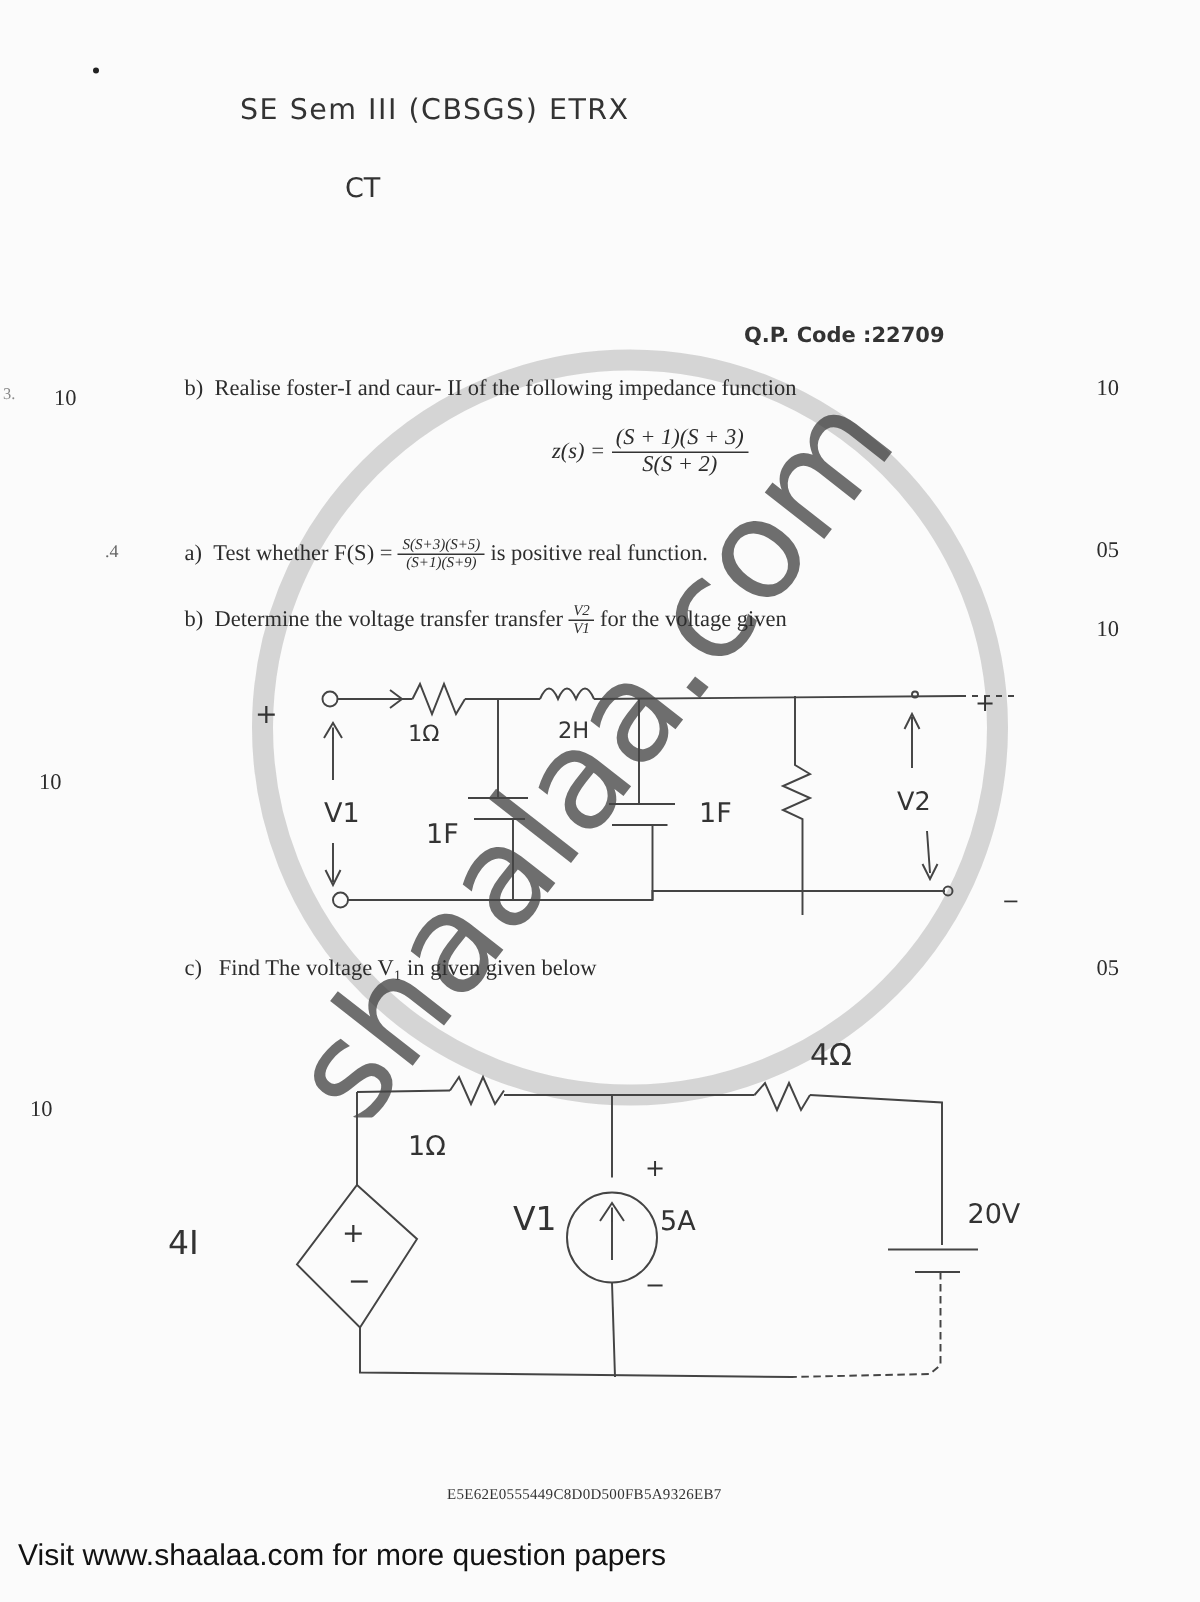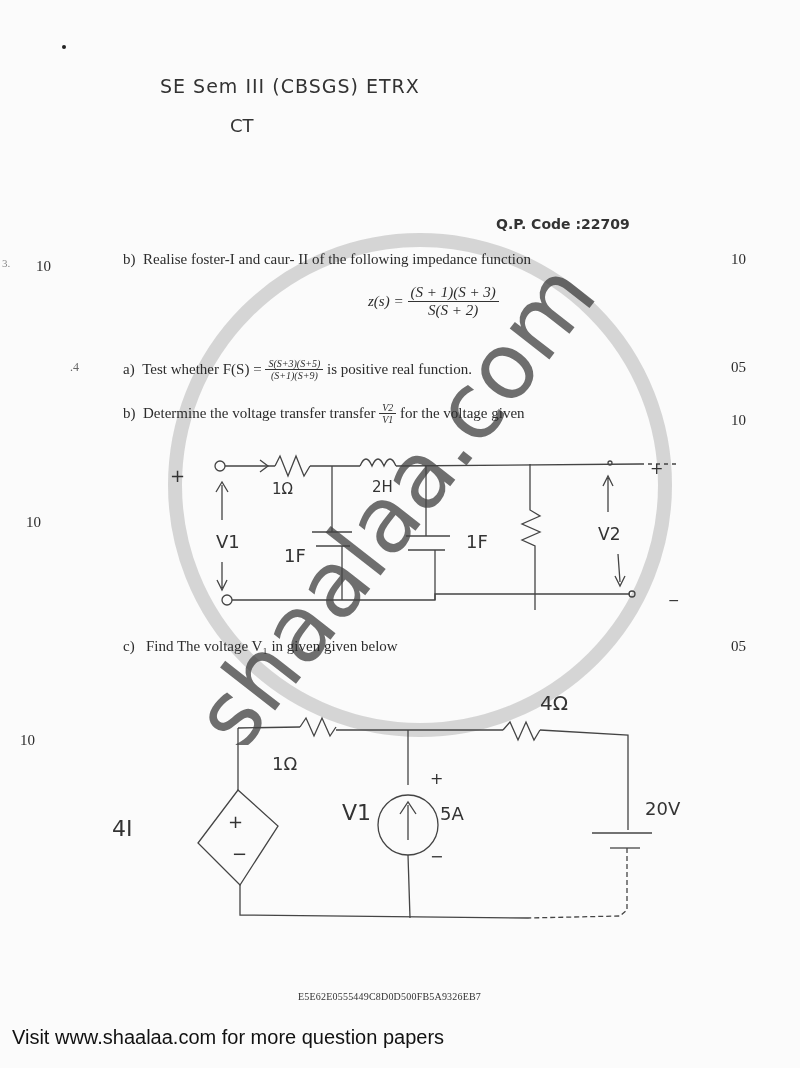--- a/index.html
+++ b/index.html
@@ -18,21 +18,21 @@
   svg text { font-family:"DejaVu Sans", sans-serif; fill:#333; }
 </style>
 </head>
 <body>
 
 <svg class="abs" style="left:150px;top:225px;" width="540" height="520">
   <circle cx="270" cy="260" r="245" fill="none" stroke="#c8c8c8" stroke-width="14" opacity="0.75"></circle>
   <text x="270" y="300" font-size="92" fill="#cfcfcf" opacity="0.7" text-anchor="middle" transform="rotate(-52 270 300)">shaalaa.com</text>
 </svg>
 
-<div class="abs hand" style="left:160px;top:75px;font-size:19px;letter-spacing:1px;">SE   Sem III  (CBSGS)   ETRX</div>
+<div class="abs hand" style="left:160px;top:62px;font-size:19px;letter-spacing:1px;">SE   Sem III  (CBSGS)   ETRX</div>
 <div class="abs hand" style="left:230px;top:115px;font-size:18px;">CT</div>
 <div class="abs" style="left:62px;top:45px;width:4px;height:4px;border-radius:2px;background:#222;"></div>
 
 <div class="abs qpcode" style="left:496px;top:216px;">Q.P. Code :22709</div>
 
 <div class="abs qtext" style="left:2px;top:257px;font-size:11px;color:#888;">3.</div>
 <div class="abs qtext" style="left:36px;top:258px;">10</div>
 <div class="abs qtext" style="left:70px;top:360px;font-size:12px;color:#666;">.4</div>
 <div class="abs qtext" style="left:26px;top:514px;">10</div>
 <div class="abs qtext" style="left:20px;top:732px;">10</div>

